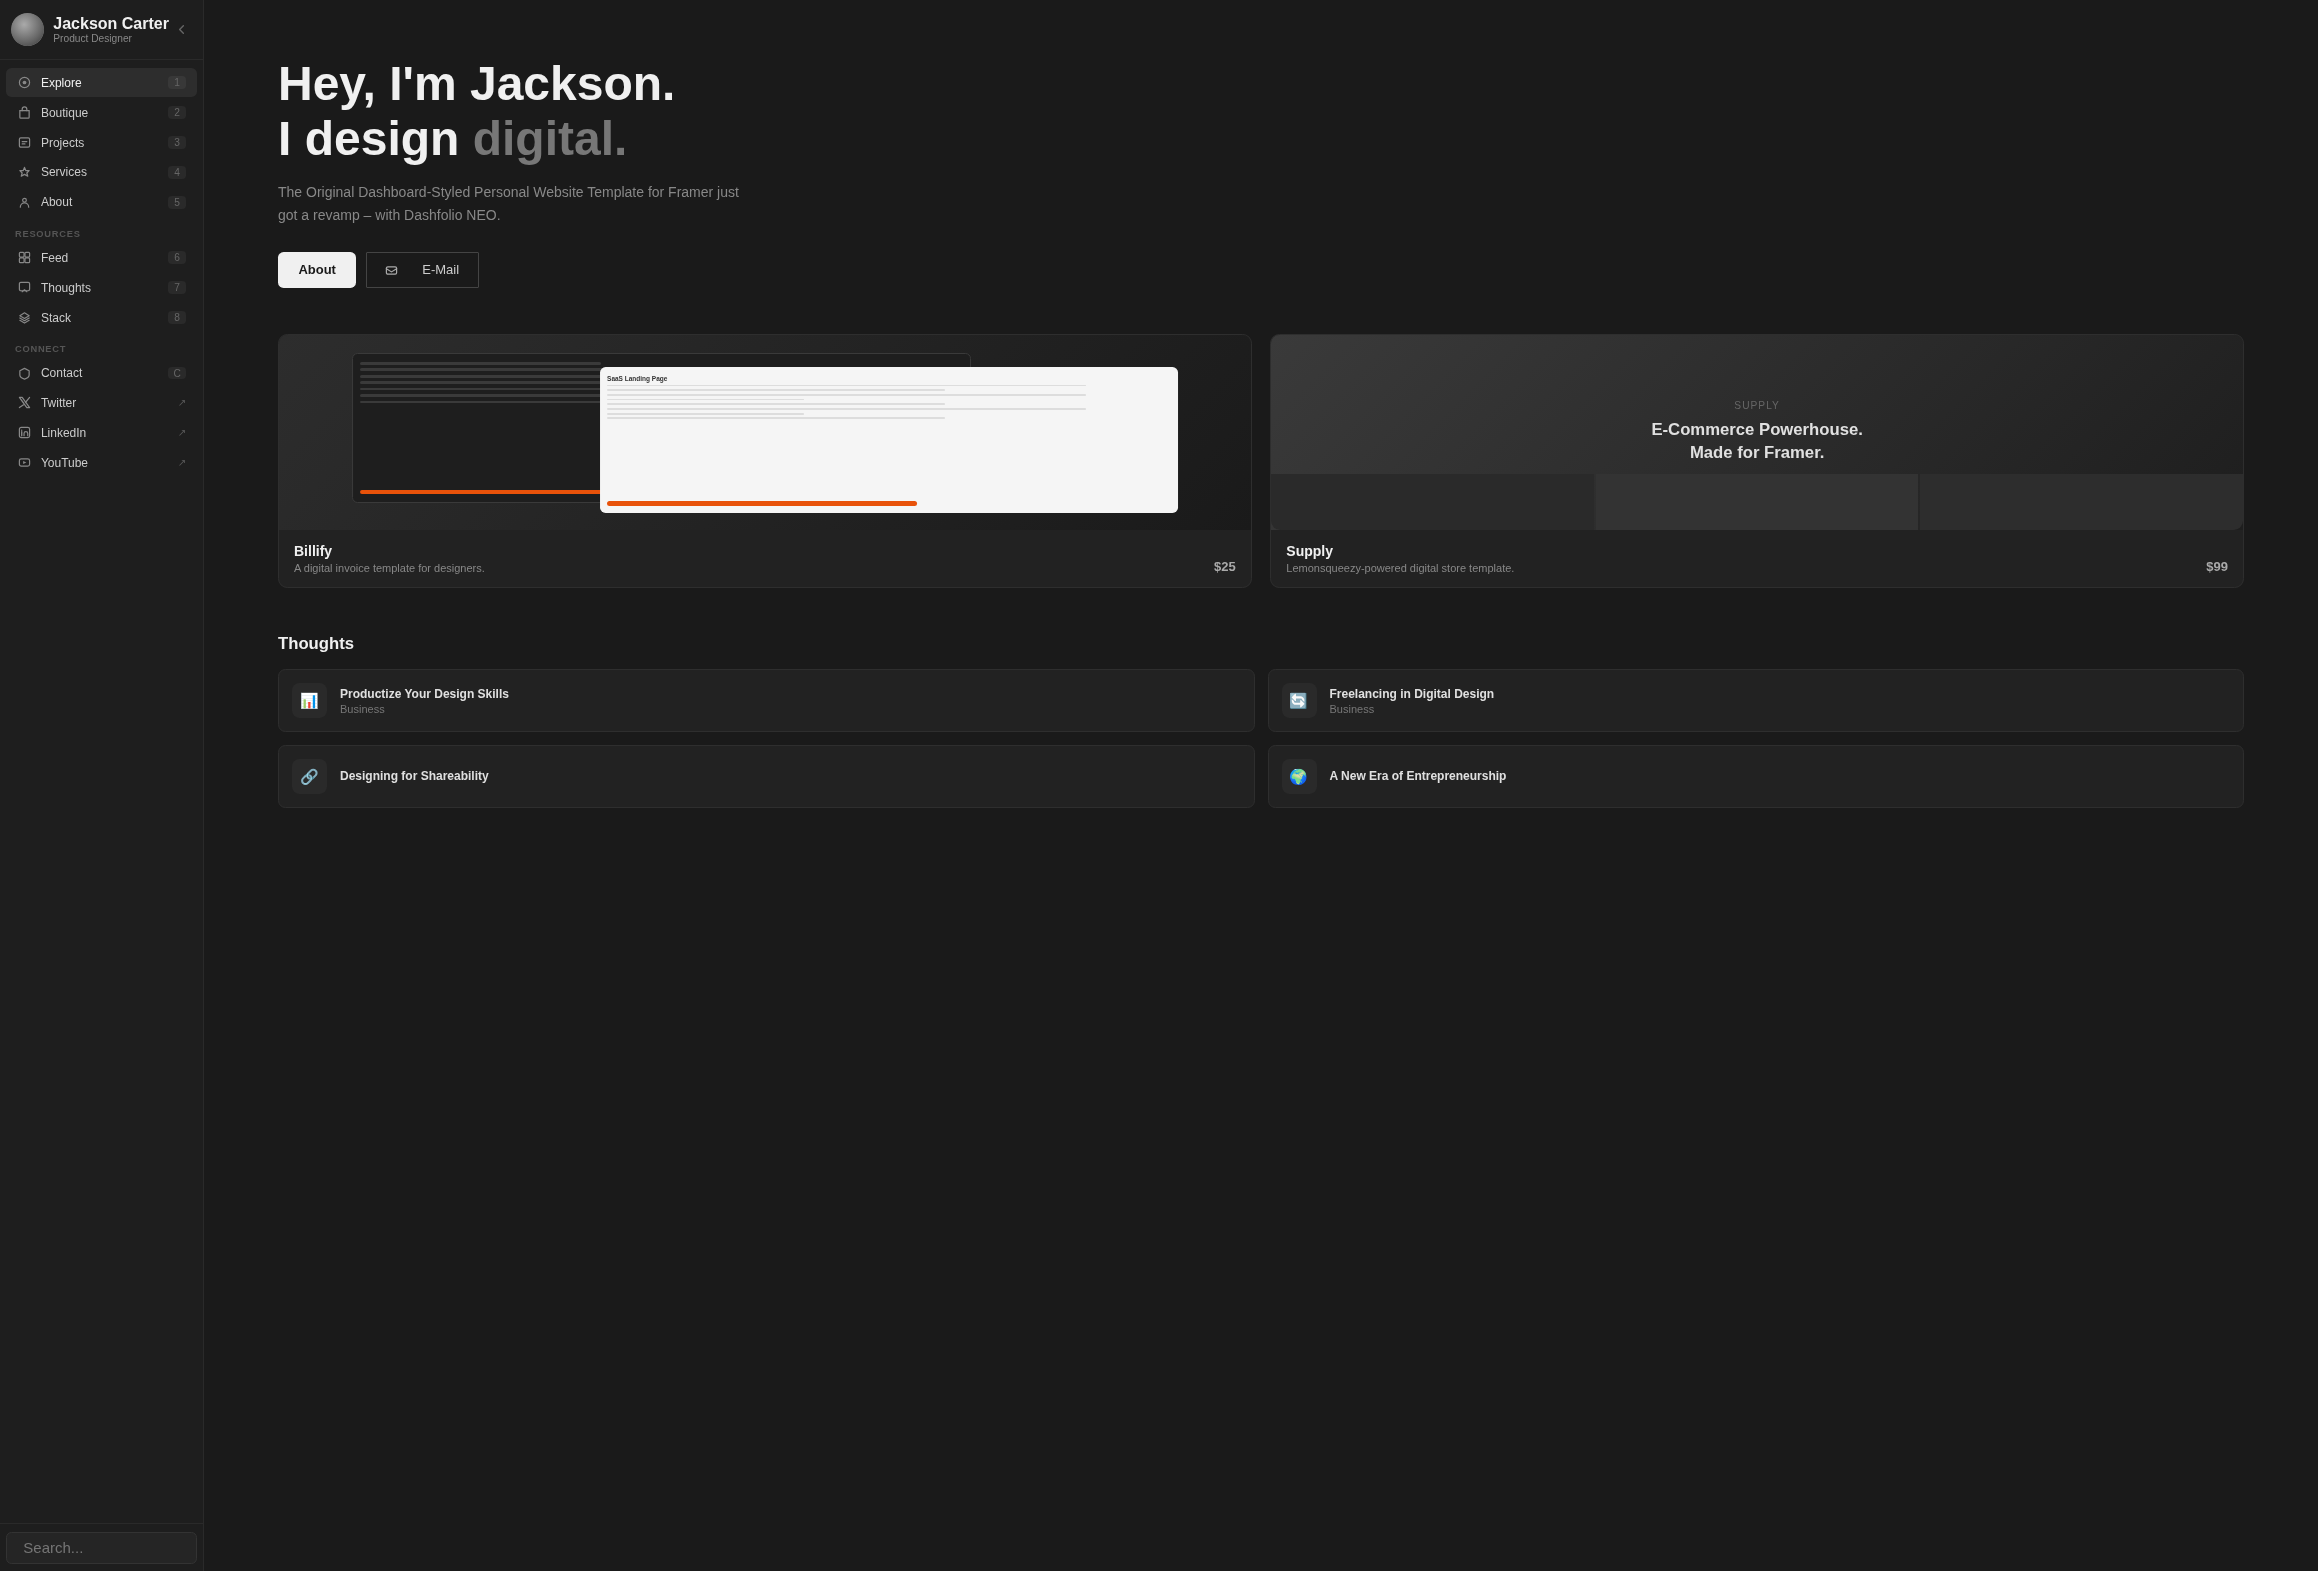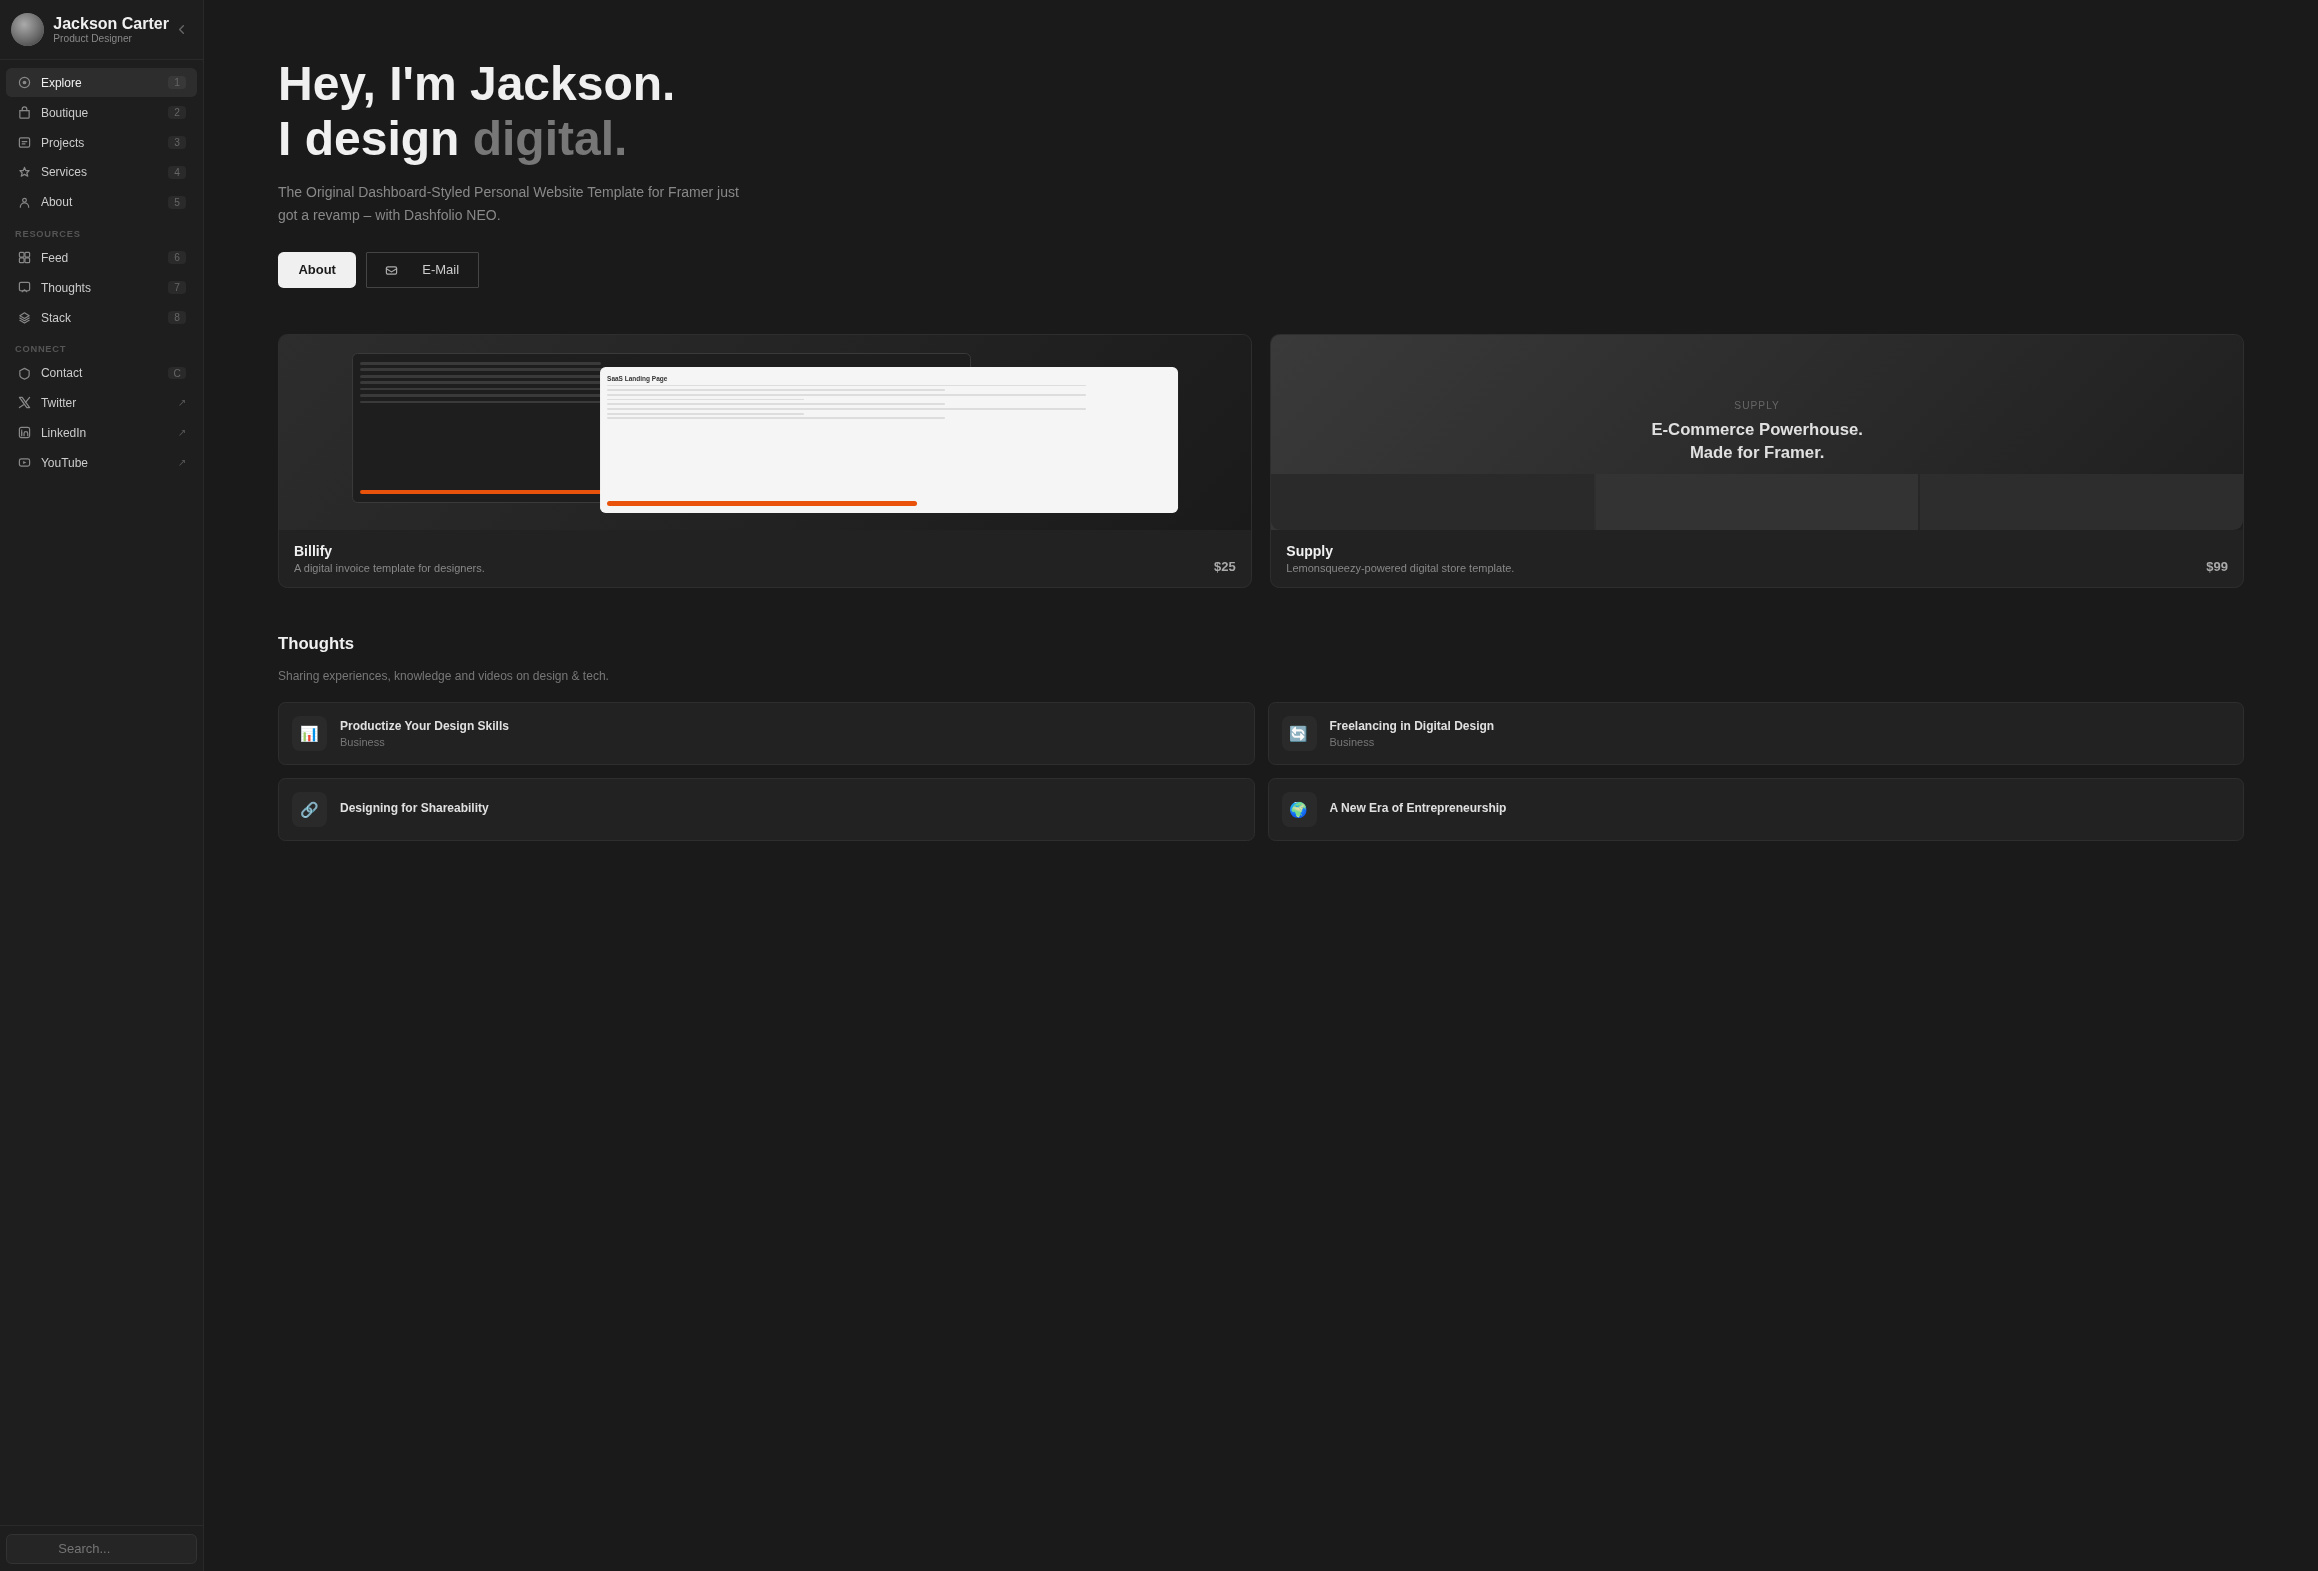--- a/index.html
+++ b/index.html
@@ -148,23 +148,22 @@
       border-radius: 5.6px;
       padding: 6.5px 9.3px;
       cursor: text;
     }
 
     .search-bar input {
       background: none;
       border: none;
       outline: none;
       color: #888;
-      font-size: 13px;
+      font-size: 15px;
       flex: 1;
-      margin-left: 35px;
     }
 
     .search-shortcut {
       font-size: 10.2px;
       color: #555;
       background: #333;
       border-radius: 2.8px;
       padding: 0.9px 4.6px;
     }
 
@@ -701,21 +700,20 @@
             <div class="drop-card-desc">Lemonsqueezy-powered digital store template.</div>
           </div>
           <div class="drop-card-price">$99</div>
         </div>
       </div>
     </div>
   </section>
 
   <section class="thoughts-section">
     <h2 class="section-title">Thoughts</h2>
-    <p class="thoughts-subtitle">Sharing experiences, knowledge and videos on design &amp; tech.</p>
     <div class="thoughts-grid">
       <div class="thought-item">
         <div class="thought-icon">📊</div>
         <div class="thought-info">
           <div class="thought-title">Productize Your Design Skills</div>
           <div class="thought-category">Business</div>
         </div>
       </div>
       <div class="thought-item">
         <div class="thought-icon">🔄</div>

